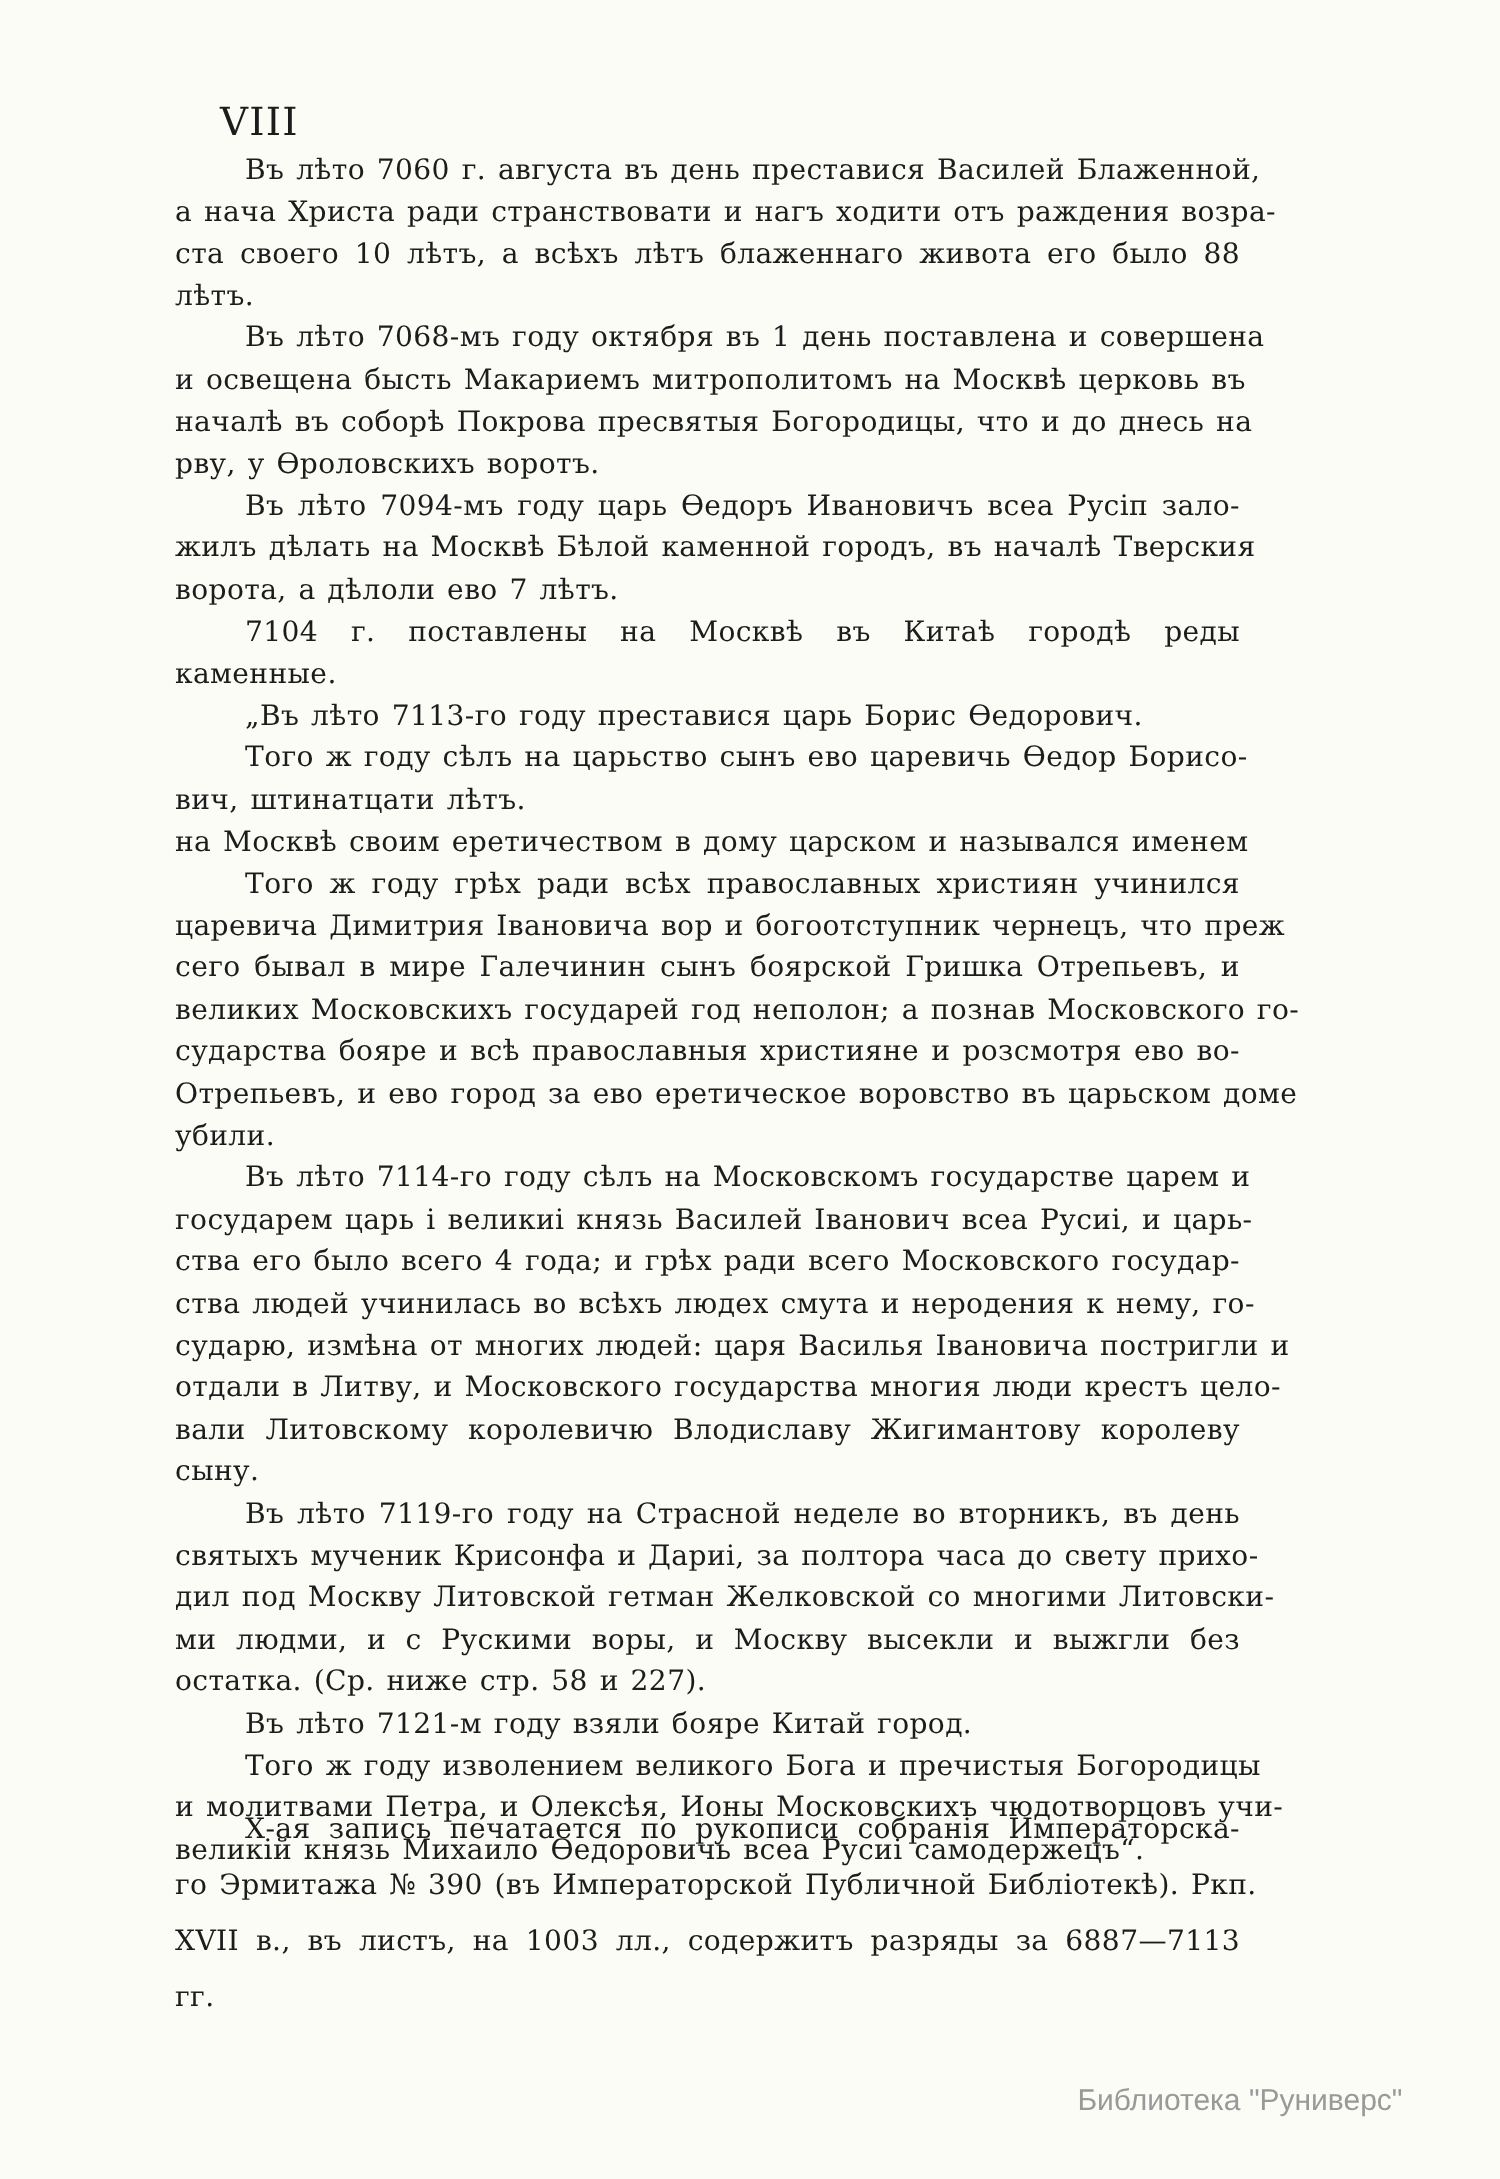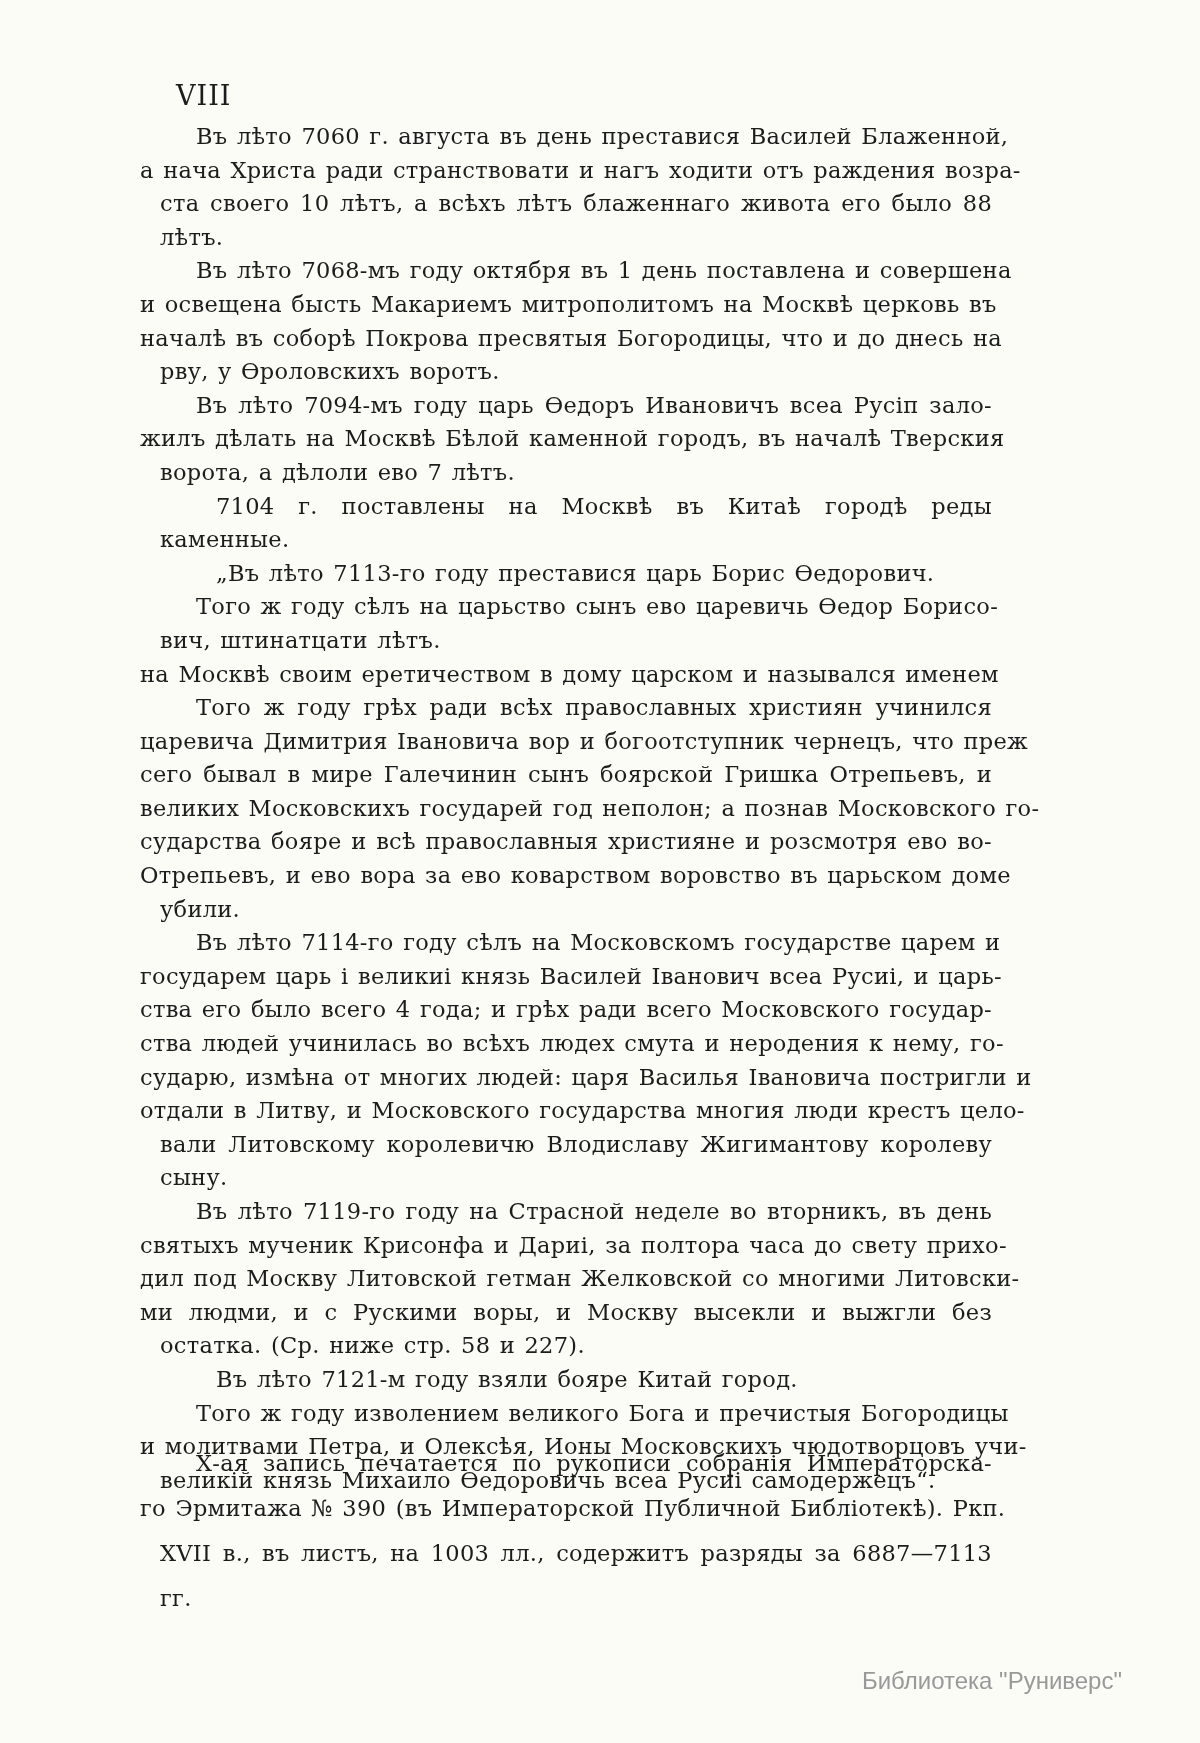--- a/index.html
+++ b/index.html
@@ -10,42 +10,41 @@
     background:#fafcf5;
     font-family:"DejaVu Serif","Liberation Serif",serif;
     color:#1c1c1c;
     overflow:hidden;
     box-sizing:border-box;
   }
   .page-number{
     position:absolute;
     left:176px;
     top:80px;
-    font-size:27px;
+    font-size:31px;
     letter-spacing:1px;
   }
   .text-column{
     position:absolute;
     left:140px;
     top:120px;
     width:852px;
   }
   .line{
     font-size:22.5px;
     line-height:33.6px;
     text-align:justify;
     text-align-last:justify;
     letter-spacing:0.3px;
     word-spacing:2px;
     white-space:nowrap;
   }
   .line.lastline{
     text-align-last:left;
     white-space:normal;
-    margin-left:20px;
   }
   .line.indent{
     text-indent:56px;
   }
   .footnote{
     position:absolute;
     left:140px;
     top:1441px;
     width:852px;
   }
@@ -81,21 +80,21 @@
       <div class="line indent lastline">7104 г. поставлены на Москвѣ въ Китаѣ городѣ реды каменные.</div>
       <div class="line indent lastline">„Въ лѣто 7113-го году преставися царь Борис Ѳедорович.</div>
       <div class="line indent">Того ж году сѣлъ на царьство сынъ ево царевичь Ѳедор Борисо-</div>
       <div class="line lastline">вич, штинатцати лѣтъ.</div>
       <div class="line">на Москвѣ своим еретичеством в дому царском и назывался именем</div>
       <div class="line indent">Того ж году грѣх ради всѣх православных християн учинился</div>
       <div class="line">царевича Димитрия Івановича вор и богоотступник чернецъ, что преж</div>
       <div class="line">сего бывал в мире Галечинин сынъ боярской Гришка Отрепьевъ, и</div>
       <div class="line">великих Московскихъ государей год неполон; а познав Московского го-</div>
       <div class="line">сударства бояре и всѣ православныя християне и розсмотря ево во-</div>
-      <div class="line">Отрепьевъ, и ево вора за ево коварством воровство въ царьском доме</div>
+      <div class="line">Отрепьевъ, и ево город за ево еретическое воровство въ царьском доме</div>
       <div class="line lastline">убили.</div>
       <div class="line indent">Въ лѣто 7114-го году сѣлъ на Московскомъ государстве царем и</div>
       <div class="line">государем царь і великиі князь Василей Іванович всеа Русиі, и царь-</div>
       <div class="line">ства его было всего 4 года; и грѣх ради всего Московского государ-</div>
       <div class="line">ства людей учинилась во всѣхъ людех смута и неродения к нему, го-</div>
       <div class="line">сударю, измѣна от многих людей: царя Василья Івановича постригли и</div>
       <div class="line">отдали в Литву, и Московского государства многия люди крестъ цело-</div>
       <div class="line lastline">вали Литовскому королевичю Влодиславу Жигимантову королеву сыну.</div>
       <div class="line indent">Въ лѣто 7119-го году на Страсной неделе во вторникъ, въ день</div>
       <div class="line">святыхъ мученик Крисонфа и Дариі, за полтора часа до свету прихо-</div>

